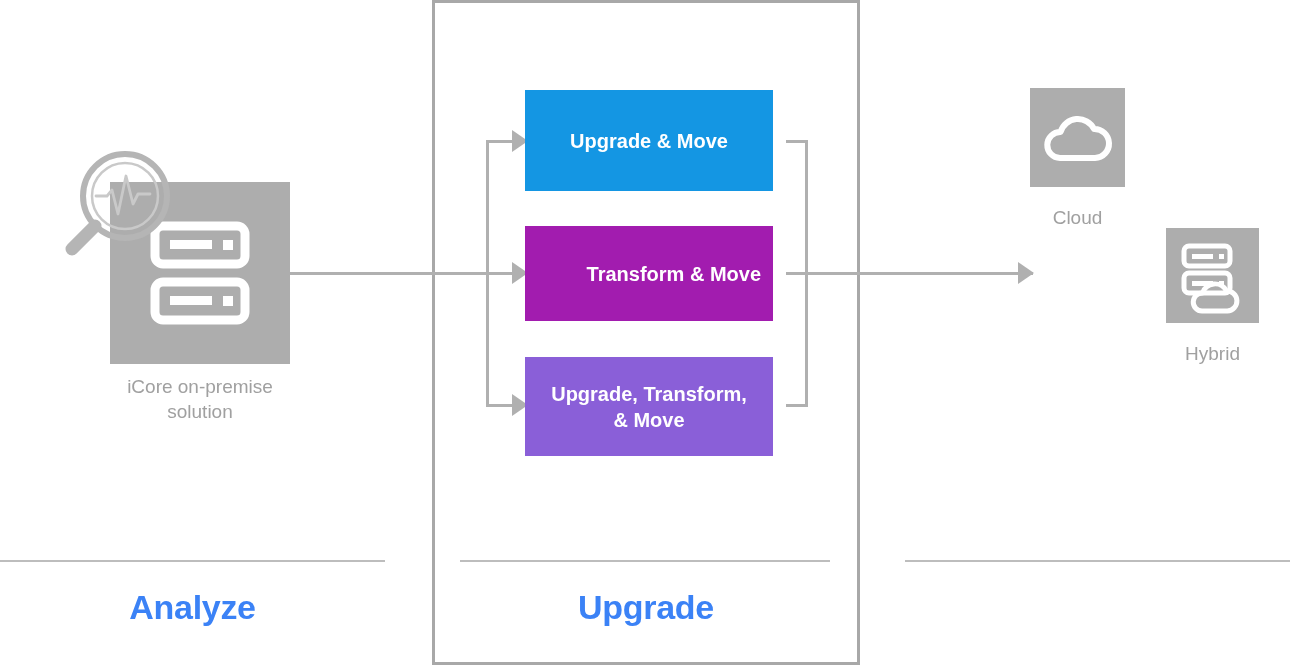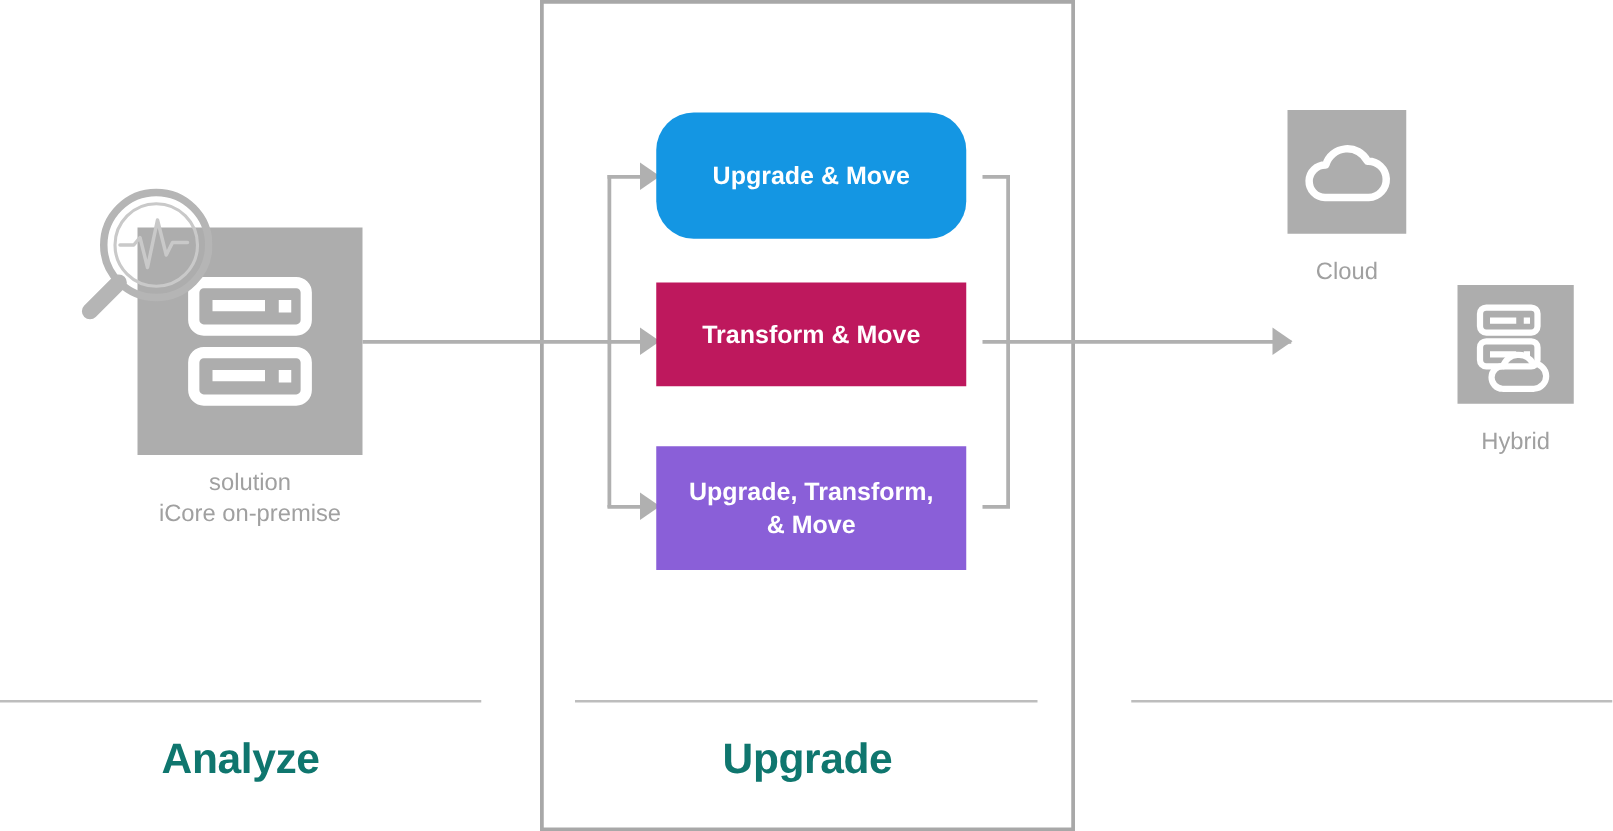--- a/index.html
+++ b/index.html
@@ -21,21 +21,21 @@
 
   
   .rule { position:absolute; height:2px; background:#bdbdbd; }
   .rule.analyze  { left:0px;   top:560px; width:385px; }
   .rule.migrate  { left:460px; top:560px; width:370px; }
   .rule.deploy   { left:905px; top:560px; width:385px; }
 
   
   .stage-caption {
     position:absolute; top:588px;
-    font-size:34px; font-weight:bold; color:#0f766e;
+    font-size:34px; font-weight:bold; color:#3b82f6;
     letter-spacing:-0.3px; text-align:center; white-space:nowrap;
   }
   .stage-caption.analyze { left:0px;   width:385px; }
   .stage-caption.migrate { left:440px; width:412px; }
   .stage-caption.deploy  { left:905px; width:385px; }
 
   
   .source-tile {
     position:absolute; left:110px; top:182px; width:180px; height:182px;
     background:#adadad;
@@ -82,22 +82,22 @@
   .arrow.a-bot { left:512px; top:394px; }
   .arrow.a-out { left:1018px; top:262px; }
 
   
   .opt {
     position:absolute; left:525px; width:248px;
     display:flex; align-items:center; justify-content:center;
     color:#ffffff; font-size:20px; font-weight:bold;
     text-align:center; line-height:26px; padding:0 12px;
   }
-  .opt.upgrade   { top:90px;  height:101px; background:#1496e3;border-radius:30px; }
-  .opt.transform { top:226px; height:83px;  background:#be185d; }
+  .opt.upgrade   { top:90px;  height:101px; background:#1496e3; }
+  .opt.transform { top:226px; height:95px;  background:#a21caf;justify-content:flex-end; }
   .opt.both      { top:357px; height:99px;  background:#8a5fd8; }
 
   
   .deploy-item { position:absolute; }
   .deploy-tile {
     background:#adadad; position:relative;
     display:flex; align-items:center; justify-content:center;
   }
   .deploy-label {
     text-align:center; font-size:19px; color:#a0a0a0;
@@ -131,22 +131,22 @@
   <div class="magnifier">
     <svg width="108" height="112" viewBox="0 0 108 112">
       <circle cx="63" cy="48" r="42" fill="none" stroke="#b5b5b5" stroke-width="6"></circle>
       <circle cx="63" cy="48" r="33" fill="none" stroke="#c9c9c9" stroke-width="2.5"></circle>
       <path d="M34 48 h11 l5 -6 l6 24 l8 -38 l7 28 l5 -10 h12" fill="none" stroke="#c9c9c9" stroke-width="2.8" stroke-linecap="round" stroke-linejoin="round"></path>
       <path d="M33 78 L10 101" fill="none" stroke="#b5b5b5" stroke-width="13" stroke-linecap="round"></path>
     </svg>
   </div>
 
   <div class="source-label">
+    <div>iCore on-premise</div>
     <div>solution</div>
-    <div>iCore on-premise</div>
   </div>
 
   <div class="conn h feed-main"></div>
   <div class="conn v trunk-left"></div>
   <div class="conn h stub-top"></div>
   <div class="conn h stub-mid"></div>
   <div class="conn h stub-bot"></div>
   <div class="arrow a-top"></div>
   <div class="arrow a-mid"></div>
   <div class="arrow a-bot"></div>

